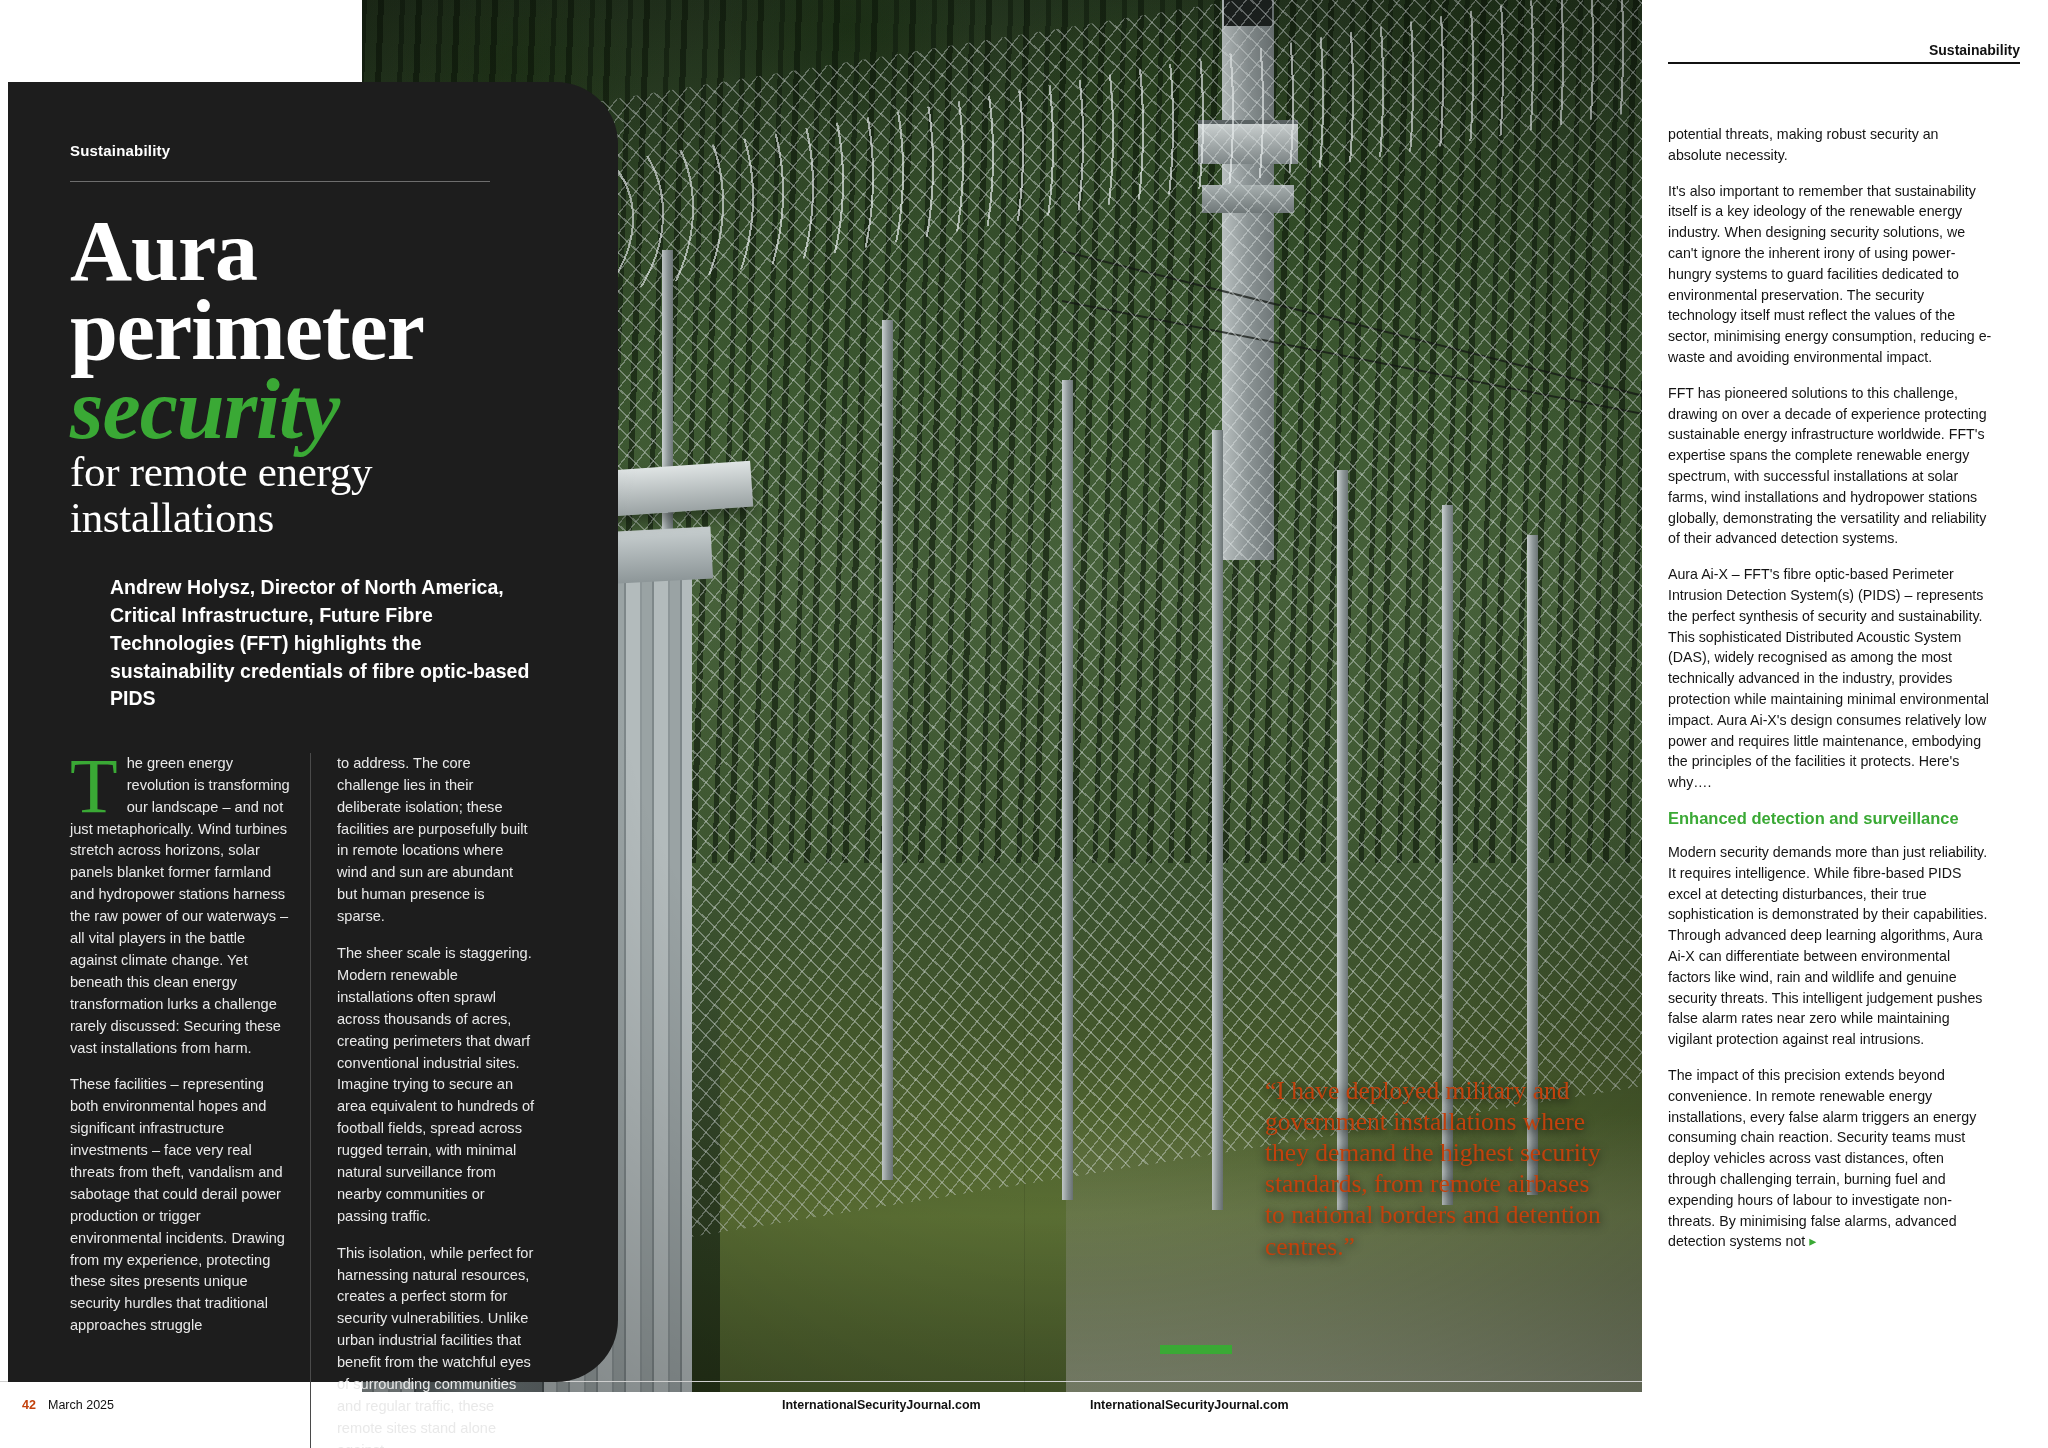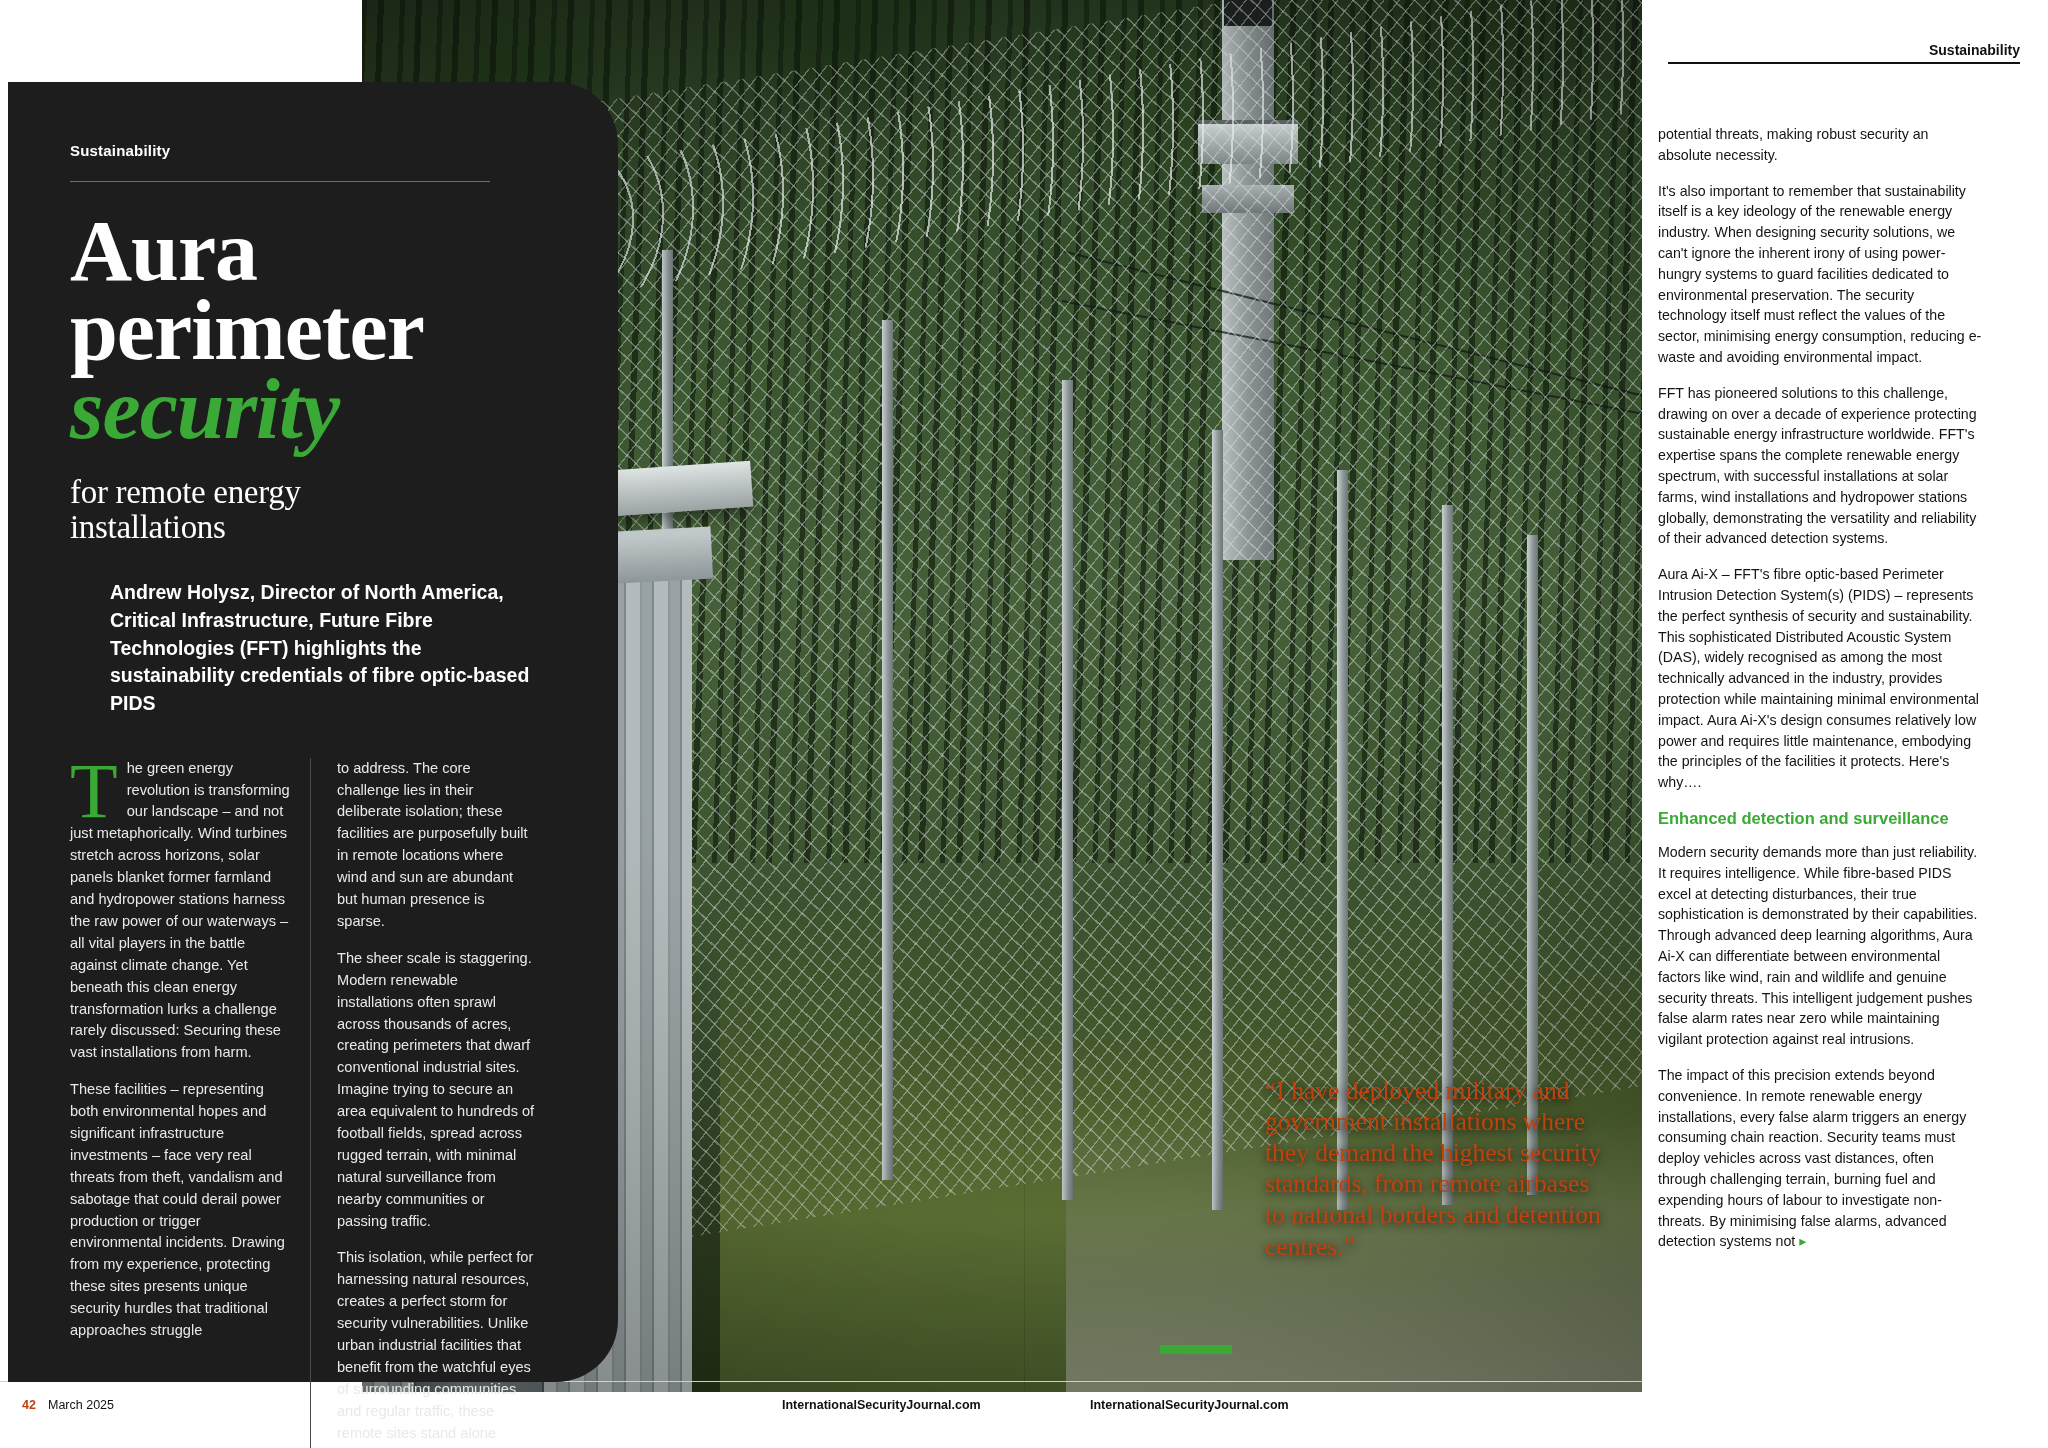--- a/index.html
+++ b/index.html
@@ -165,23 +165,22 @@
     line-height: 0.92;
     font-weight: bold;
     letter-spacing: -1px;
   }
   .headline .green {
     color: #3aa935;
     font-style: italic;
     font-family: "Liberation Serif", serif;
   }
   .subhead {
-    margin-top: 26px;
-    font-family: "Liberation Serif", serif;
-    font-size: 33px;
+    font-family: "Liberation Serif", serif;
+    font-size: 43px;
     line-height: 1.06;
     font-weight: normal;
     letter-spacing: -0.3px;
   }
   .standfirst {
     margin-top: 34px;
     font-size: 19.5px;
     line-height: 1.42;
     font-weight: bold;
     max-width: 430px;
@@ -249,21 +248,21 @@
   .r-kicker {
     position: absolute; right: 28px; top: 42px;
     font-size: 14px; font-weight: bold; color: #111;
   }
   .r-rule {
     position: absolute; right: 28px; top: 62px;
     width: 352px; height: 2px; background: #111;
   }
   .r-body {
     position: absolute;
-    left: 16px; top: 124px;
+    left: 26px; top: 124px;
     width: 326px;
     font-size: 14.2px;
     line-height: 1.465;
     color: #141414;
   }
   .r-body p { margin-bottom: 15px; }
   .r-sub {
     color: #3aa935;
     font-weight: bold;
     font-size: 16.5px;

